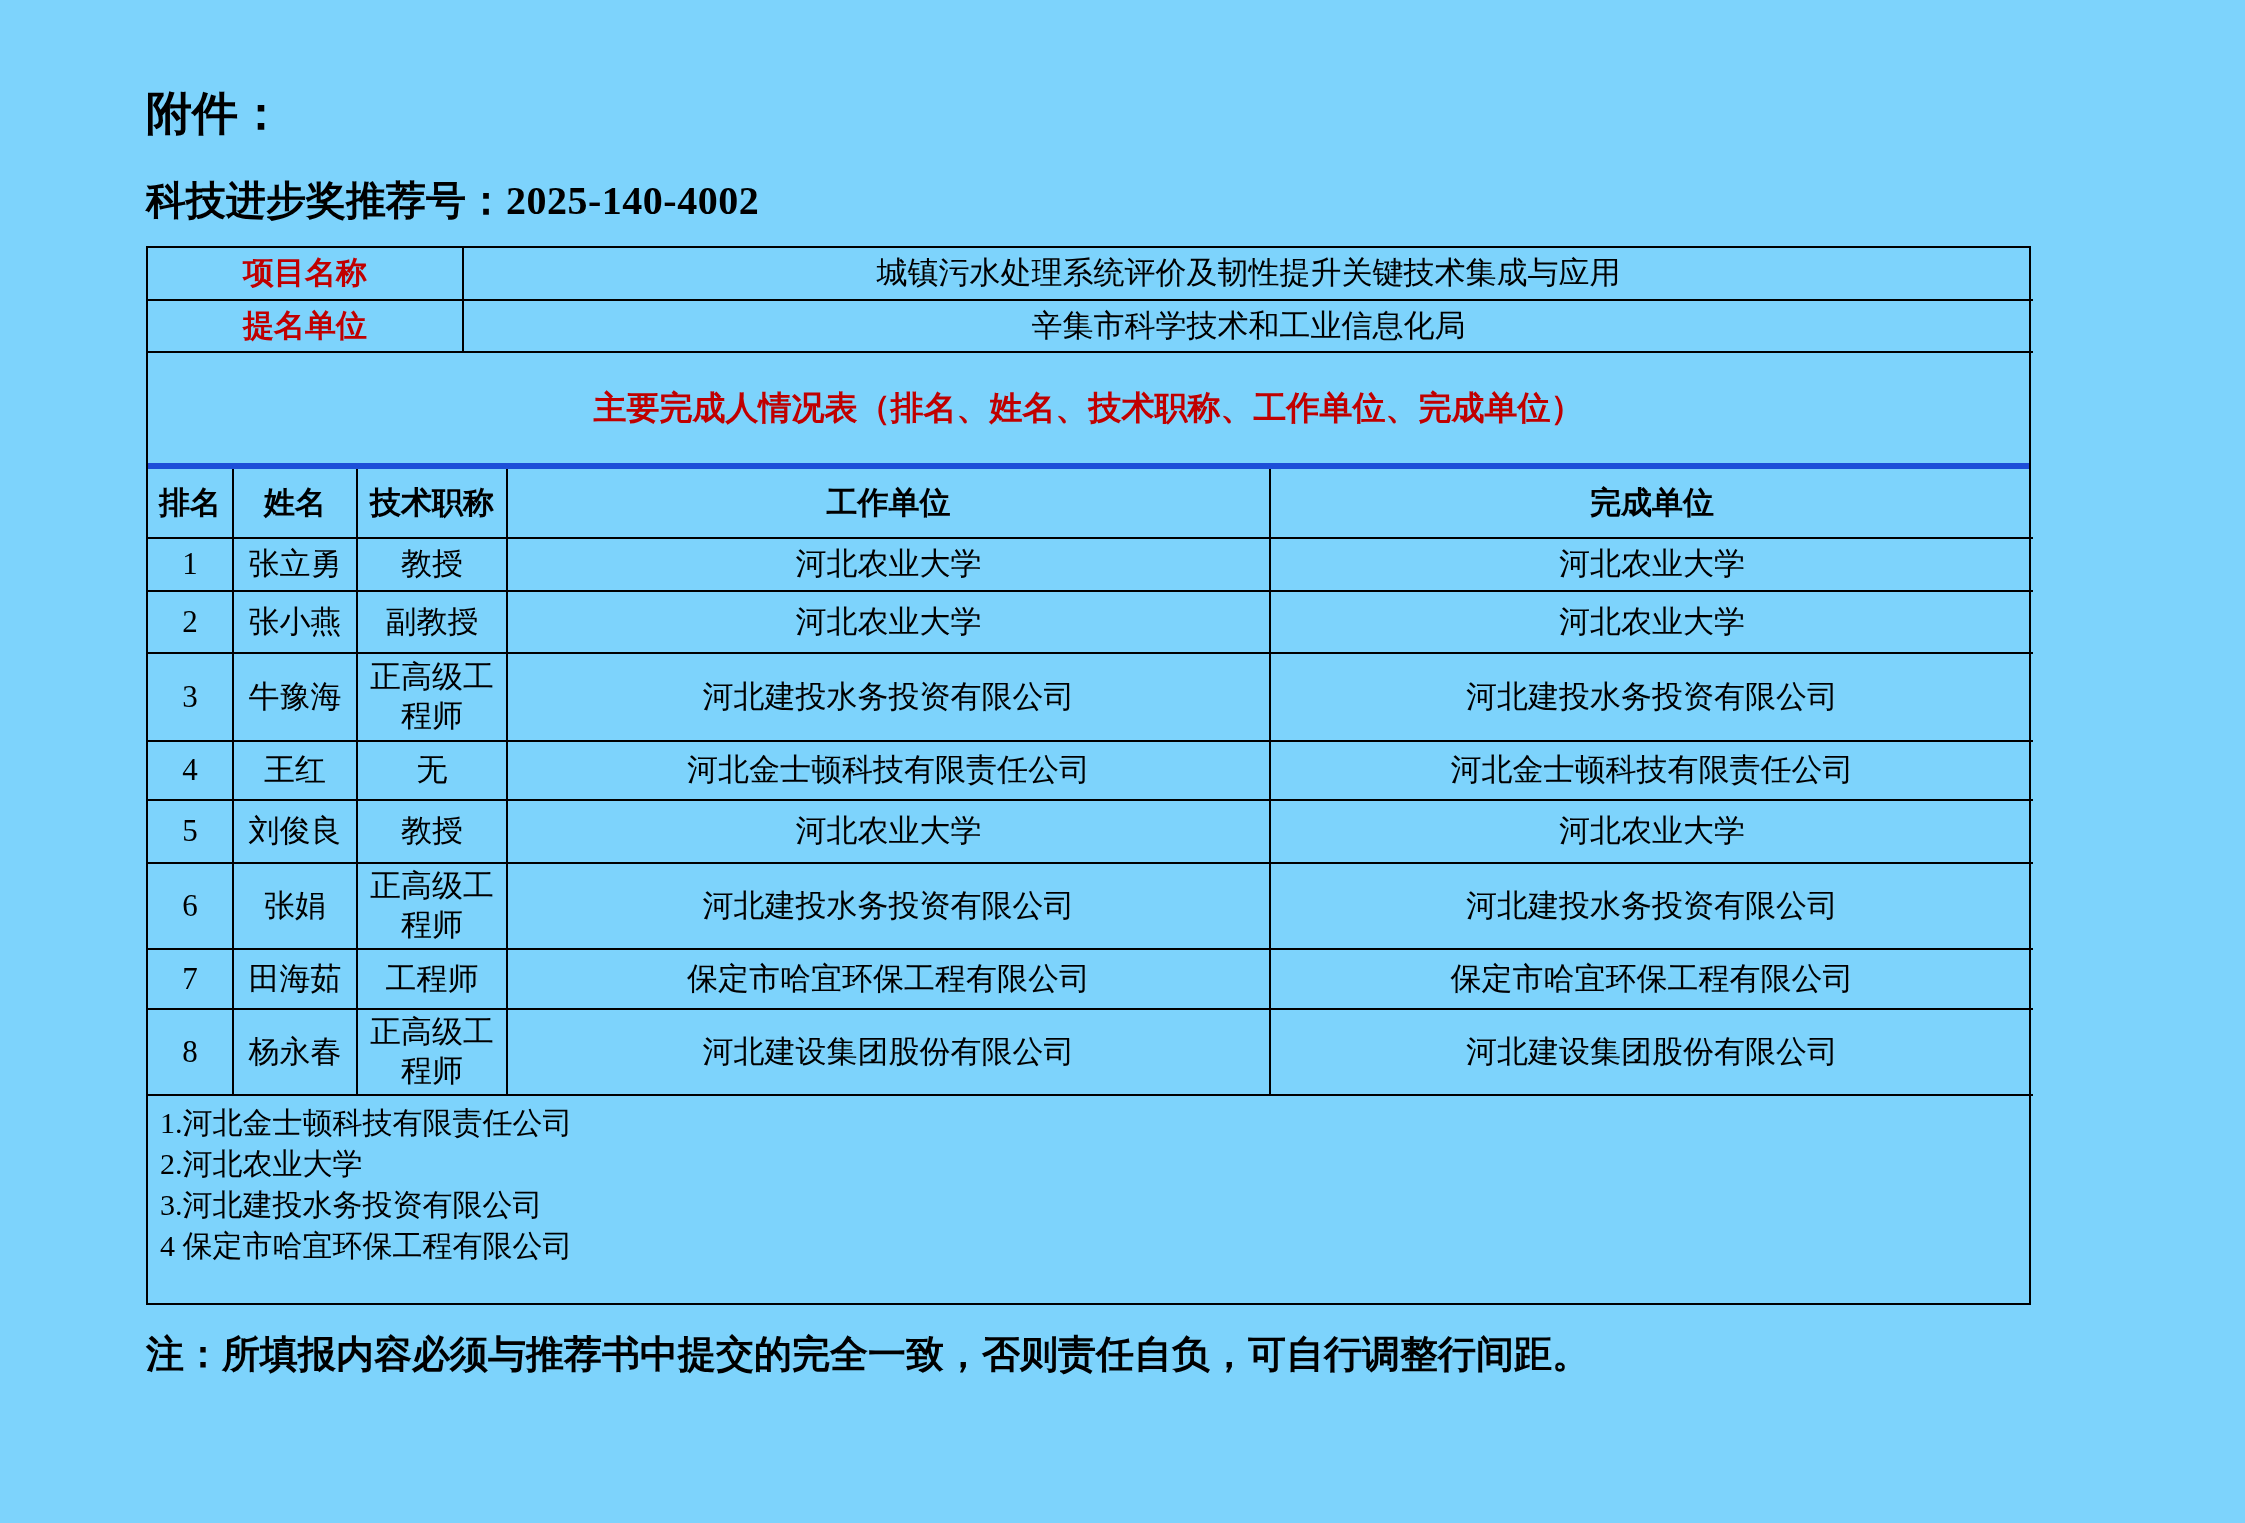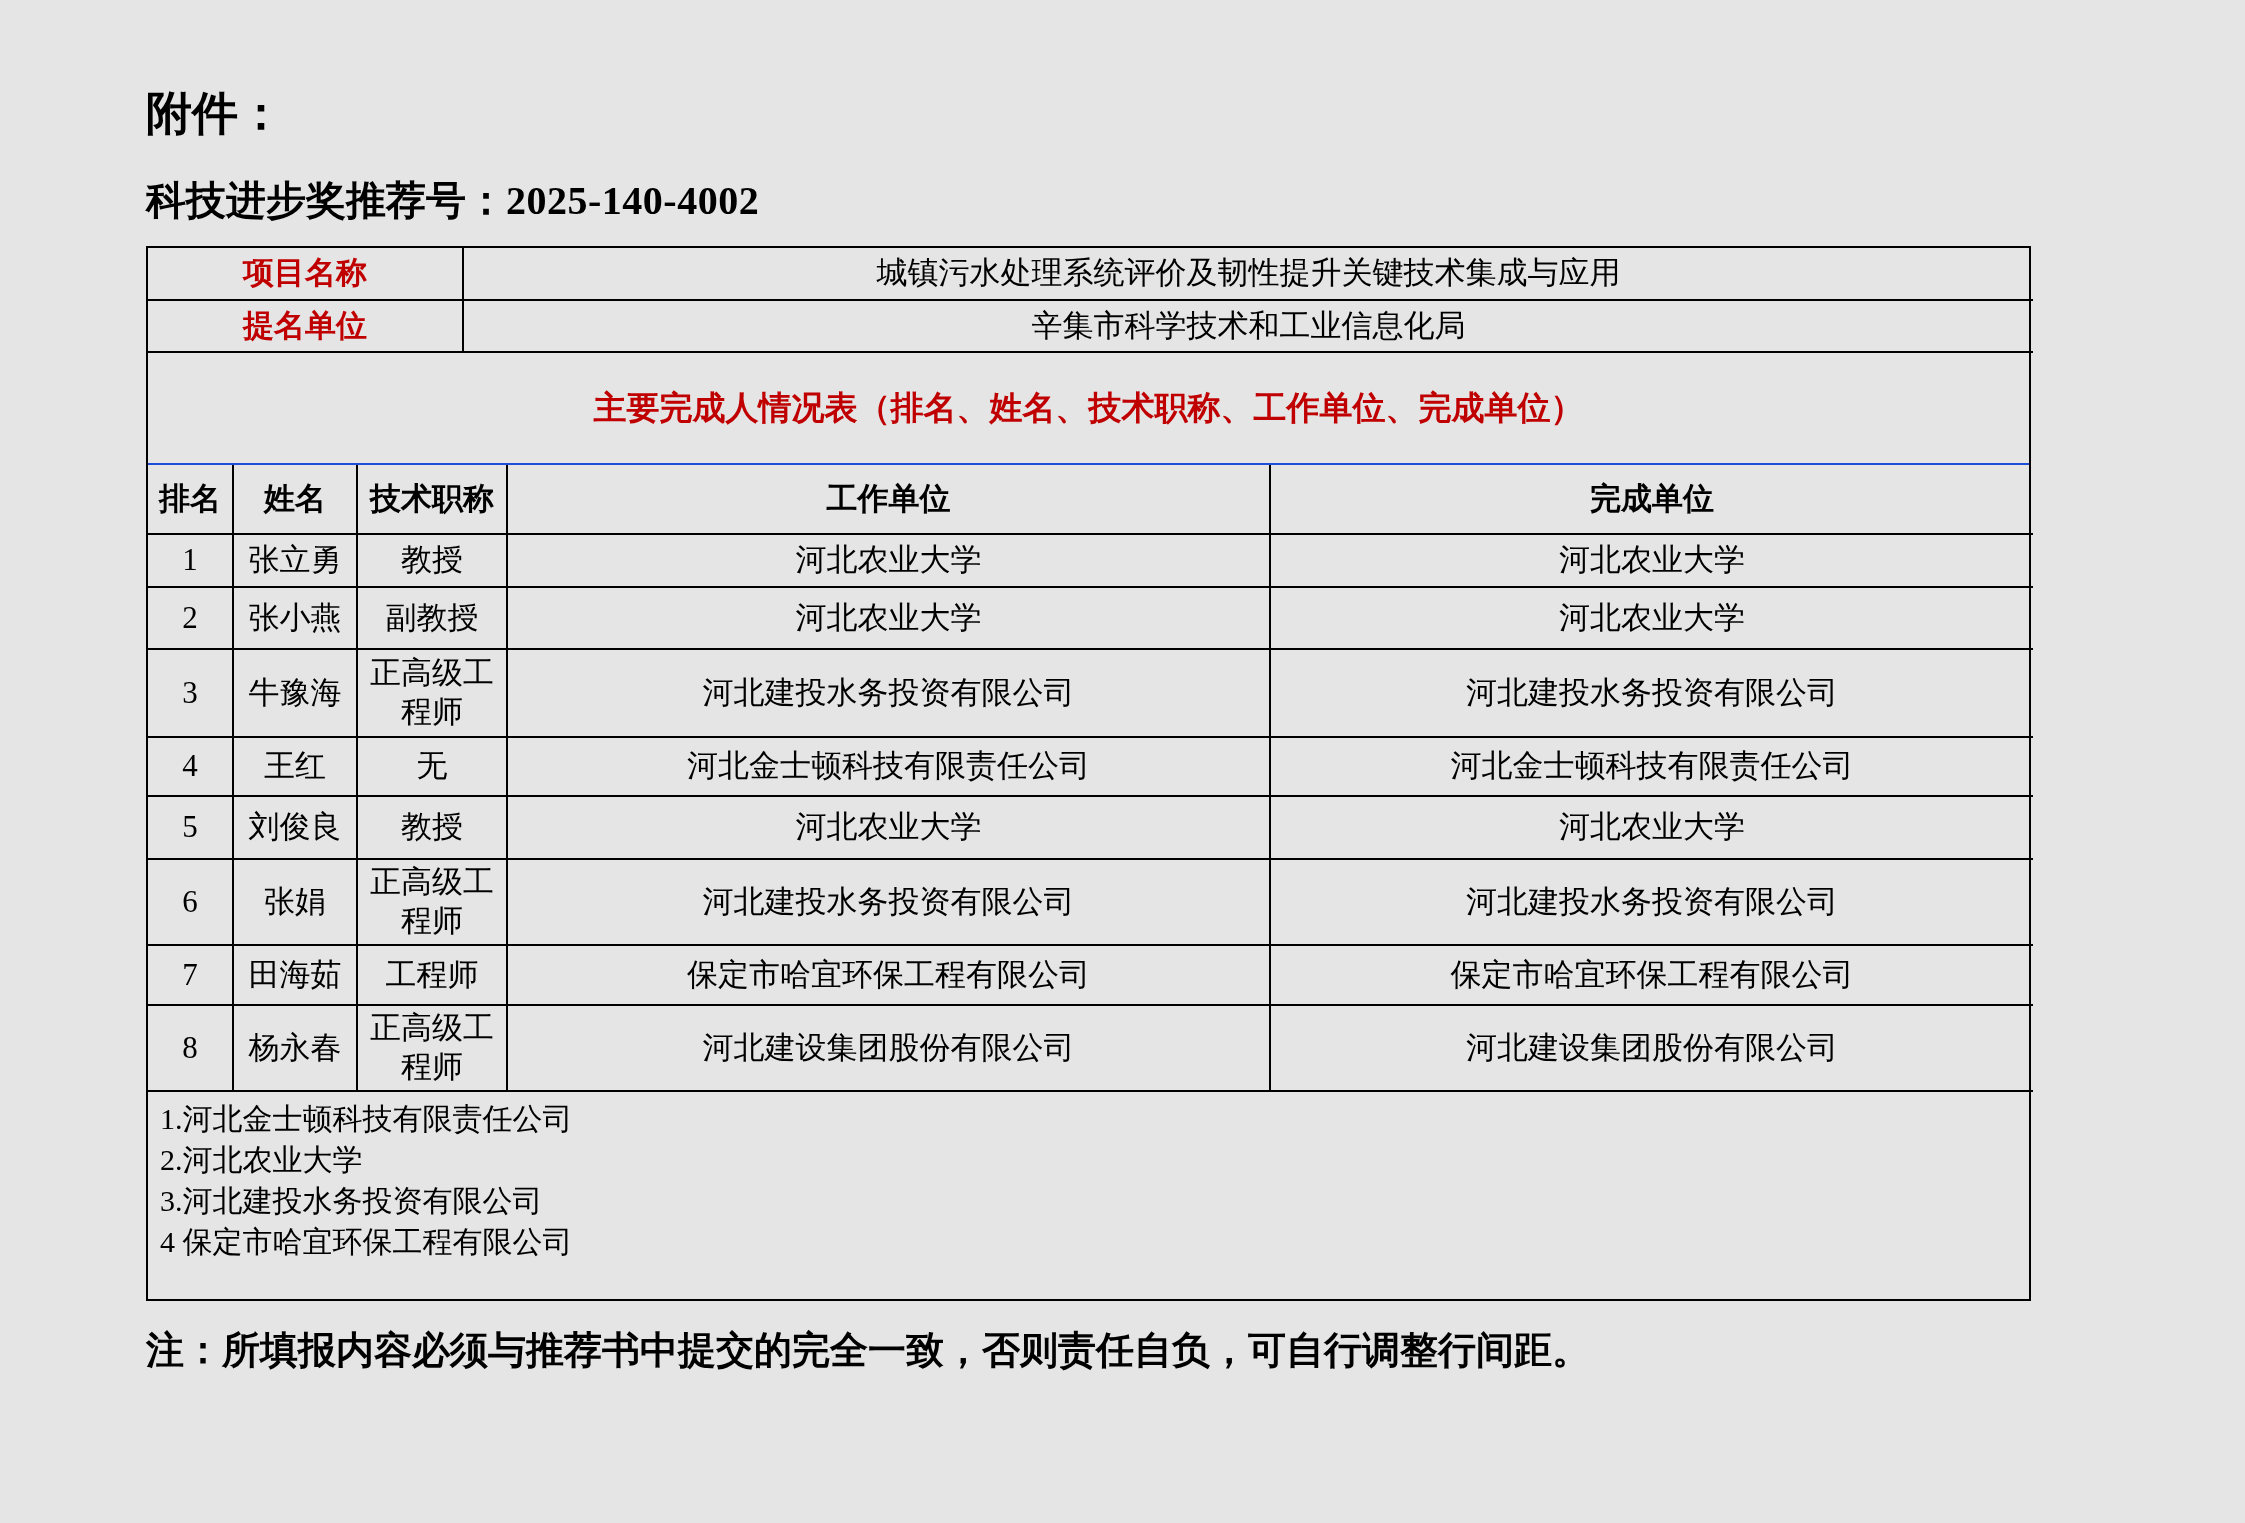--- a/index.html
+++ b/index.html
@@ -6,21 +6,21 @@
     margin: 0;
     padding: 0;
     background: #ffffff;
     font-family: "Liberation Serif", "DejaVu Serif", serif;
     color: #000000;
   }
   .page {
     position: relative;
     width: 2245px;
     height: 1523px;
-    background: #e5e5e5;
+    background: #7dd3fc;
     overflow: hidden;
     box-sizing: border-box;
     padding: 86px 0 0 146px;
   }
   .attachment-label {
     font-size: 46px;
     font-weight: bold;
     line-height: 56px;
   }
   .rec-line {
@@ -60,21 +60,21 @@
     font-weight: bold;
   }
   .section-band {
     height: 110px;
     display: flex;
     align-items: center;
     justify-content: center;
     color: var(--accent, #c00000);
     font-weight: bold;
     font-size: 33px;
-    border-bottom: 2px solid #1d4ed8;
+    border-bottom: 6px solid #1d4ed8;
   }
   .section-band.small { height: 59px; }
   .contrib-table td { font-weight: normal; border-radius: 24px; }
   .contrib-table tr.header-row td { font-weight: bold; height: 68px; }
   tr.r-h53 { height: 53px; }
   tr.r-h62 { height: 62px; }
   tr.r-h88 { height: 88px; }
   tr.r-h59 { height: 59px; }
   tr.r-h63 { height: 63px; }
   tr.r-h86 { height: 86px; }

